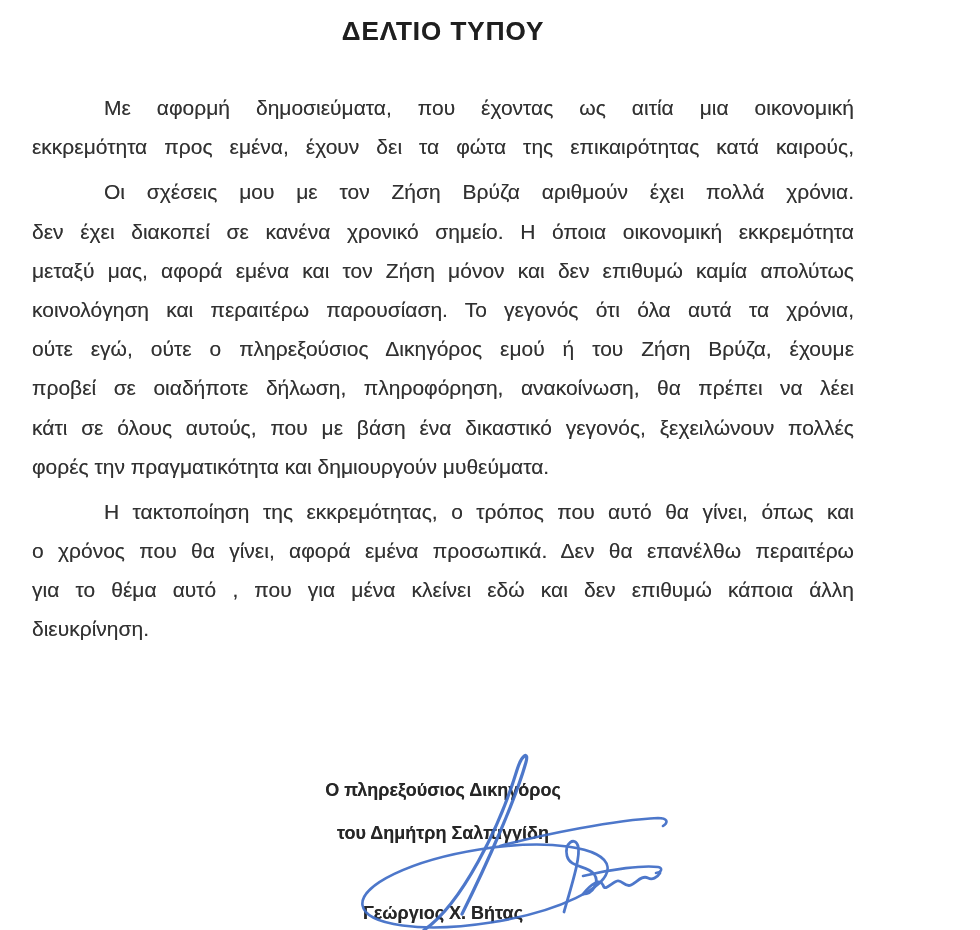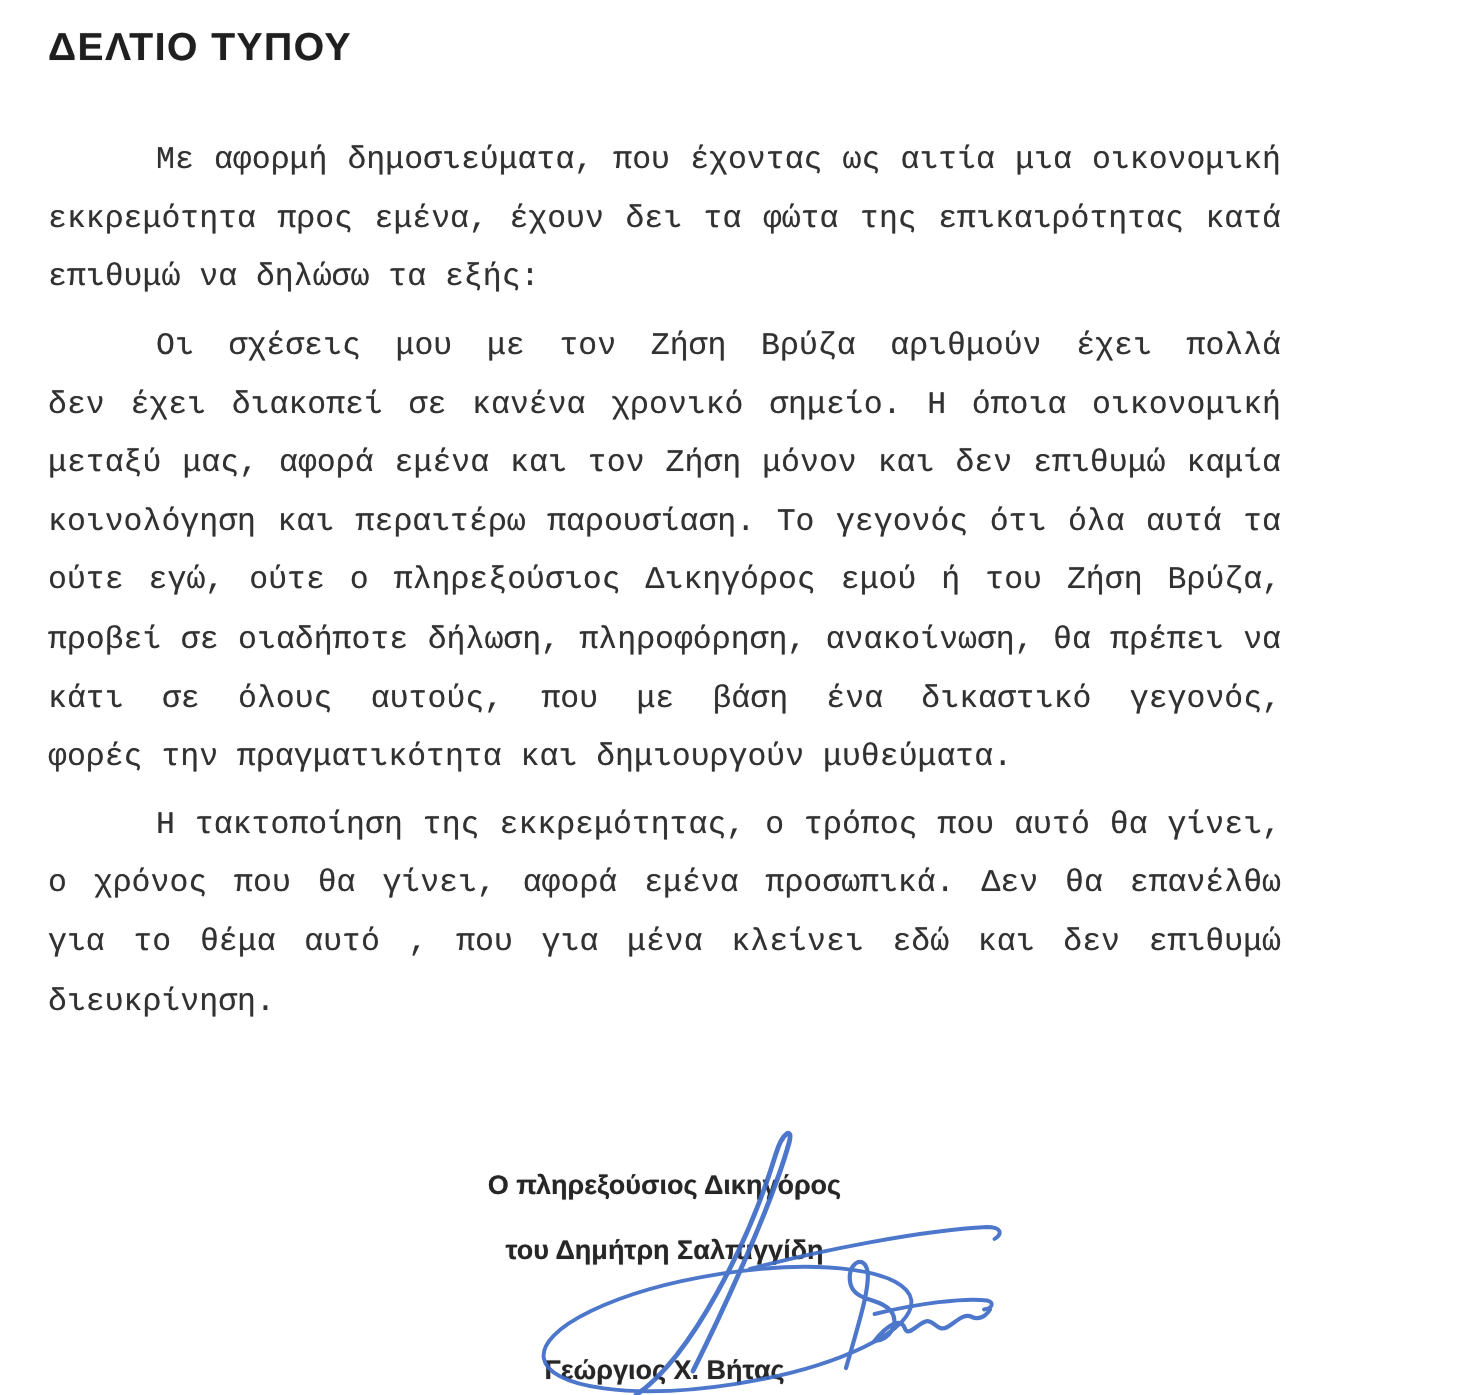--- a/index.html
+++ b/index.html
@@ -16,36 +16,35 @@
     position: absolute;
     left: 32px;
     top: 0;
     width: 822px;
   }
   .title {
     position: absolute;
     top: 16px;
     left: 0;
     width: 822px;
-    text-align: left;
+    text-align: center;
     font-size: 26px;
     font-weight: 700;
     color: #1f1f1f;
     letter-spacing: 1px;
     text-shadow: 0 0 0.6px rgba(30,30,30,0.55);
   }
   .body-text {
     position: absolute;
     top: 88px;
     left: 0;
     width: 822px;
     font-size: 21px;
     color: #313131;
     text-shadow: 0 0 0.5px rgba(40,40,40,0.5);
-    font-family: Liberation Mono, monospace;
   }
   .para { margin: 0; }
   .para + .para { margin-top: 6px; }
   .ln {
     line-height: 39.2px;
     height: 39.2px;
     text-align: justify;
     text-align-last: justify;
     white-space: normal;
     overflow: hidden;
@@ -79,21 +78,20 @@
 
 <div class="doc">
   <div class="column">
 
     <div class="title">ΔΕΛΤΙΟ ΤΥΠΟΥ</div>
 
     <div class="body-text">
       <div class="para">
         <div class="ln first">Με αφορμή δημοσιεύματα, που  έχοντας ως αιτία μια οικονομική</div>
         <div class="ln">εκκρεμότητα  προς εμένα, έχουν δει τα φώτα της επικαιρότητας κατά καιρούς,</div>
-        <div class="ln last">επιθυμώ να δηλώσω τα εξής:</div>
       </div>
       <div class="para">
         <div class="ln first">Οι  σχέσεις μου με τον Ζήση Βρύζα αριθμούν έχει πολλά χρόνια.</div>
         <div class="ln">δεν έχει διακοπεί σε κανένα χρονικό σημείο. Η όποια οικονομική εκκρεμότητα</div>
         <div class="ln">μεταξύ μας, αφορά εμένα και τον Ζήση  μόνον  και δεν επιθυμώ καμία απολύτως</div>
         <div class="ln">κοινολόγηση και περαιτέρω παρουσίαση. Το γεγονός ότι όλα αυτά τα χρόνια,</div>
         <div class="ln">ούτε  εγώ, ούτε ο πληρεξούσιος Δικηγόρος εμού ή του Ζήση Βρύζα, έχουμε</div>
         <div class="ln">προβεί σε οιαδήποτε δήλωση, πληροφόρηση, ανακοίνωση, θα πρέπει να λέει</div>
         <div class="ln">κάτι σε όλους αυτούς, που με βάση ένα δικαστικό γεγονός, ξεχειλώνουν πολλές</div>
         <div class="ln last">φορές την πραγματικότητα και δημιουργούν μυθεύματα.</div>

